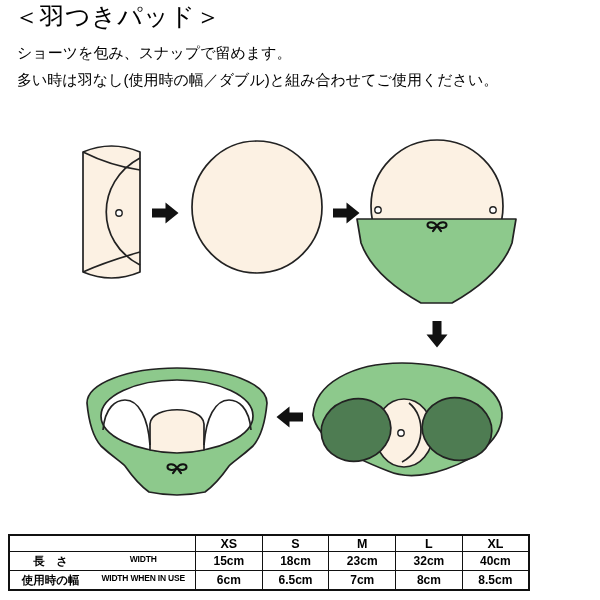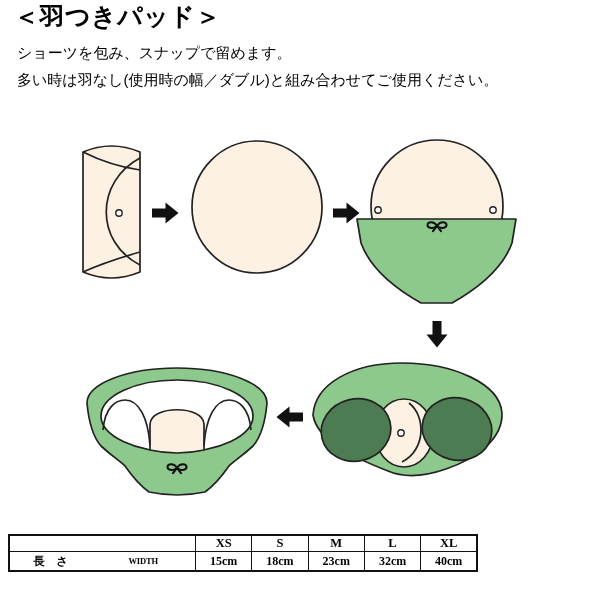--- a/index.html
+++ b/index.html
@@ -2,51 +2,50 @@
 <html style="--pad-cream: #fcf1e3; --shorts-green: #8dc98c; --shorts-dark-green: #4e7c52; --outline: #222222; --arrow-black: #111111;"><head>
 <meta charset="utf-8">
 <style>
   html,body{margin:0;padding:0;}
   body{
     width:600px;height:600px;position:relative;background:#ffffff;
     font-family:"Liberation Sans","DejaVu Sans",sans-serif;color:#000;
     overflow:hidden;
   }
   .abs{position:absolute;margin:0;line-height:1.15;white-space:nowrap;}
-  #title{left:14px;top:2px;font-size:25px;font-weight:bold;letter-spacing:0.5px;}
+  #title{left:14px;top:2px;font-size:25px;font-weight:normal;letter-spacing:0.5px;}
   #desc1{left:17px;top:44px;font-size:15px;}
   #desc2{left:17px;top:71px;font-size:15px;}
   #diagram{position:absolute;left:0;top:0;width:600px;height:600px;}
 
   
   .outline{stroke:var(--outline);stroke-width:1.7;stroke-linejoin:round;}
   .thin{stroke-width:1.4;}
   .nofill{fill:none;}
   .fill-pad{fill:var(--pad-cream);}
   .fill-green{fill:var(--shorts-green);}
   .fill-dark{fill:var(--shorts-dark-green);}
   .fill-white{fill:#ffffff;}
   .arrow{fill:var(--arrow-black);stroke:none;}
   .bow{stroke:var(--arrow-black);stroke-width:2.1;fill:none;stroke-linecap:round;}
 
   
   #size-table{
-    position:absolute;left:8px;top:534px;width:470px;
+    position:absolute;left:8px;top:534px;width:522px;
     border-collapse:collapse;table-layout:fixed;
     border:2px solid #111;
-    font-family:Liberation Serif, serif;
   }
   #size-table th,#size-table td{
     border:1px solid #111;padding:0;text-align:center;vertical-align:middle;
     font-weight:bold;color:#000;
   }
   #size-table th{height:15px;font-size:12.5px;}
   #size-table td{height:18px;font-size:12px;}
   #size-table .col-label{width:185px;}
-  .label-wrap{display:flex;align-items:center;justify-content:center;width:100%;}
+  .label-wrap{display:flex;justify-content:center;width:100%;}
   .label-wrap .jp{width:44%;font-size:11.5px;}
   .label-wrap .en{width:56%;font-size:8.5px;letter-spacing:-0.2px;}
 </style>
 </head>
 <body>
 
 <h1 class="abs" id="title">＜羽つきパッド＞</h1>
 <p class="abs" id="desc1">ショーツを包み、スナップで留めます。</p>
 <p class="abs" id="desc2">多い時は羽なし(使用時の幅／ダブル)と組み合わせてご使用ください。</p>
 
@@ -133,14 +132,27 @@
         <span class="jp">長　さ</span>
         <span class="en">WIDTH</span>
       </div>
     </td>
     <td>15cm</td>
     <td>18cm</td>
     <td>23cm</td>
     <td>32cm</td>
     <td>40cm</td>
   </tr>
+  <tr>
+    <td class="col-label">
+      <div class="label-wrap">
+        <span class="jp">使用時の幅</span>
+        <span class="en">WIDTH WHEN IN USE</span>
+      </div>
+    </td>
+    <td>6cm</td>
+    <td>6.5cm</td>
+    <td>7cm</td>
+    <td>8cm</td>
+    <td>8.5cm</td>
+  </tr>
 </tbody>
   </table>
 
 </body></html>

